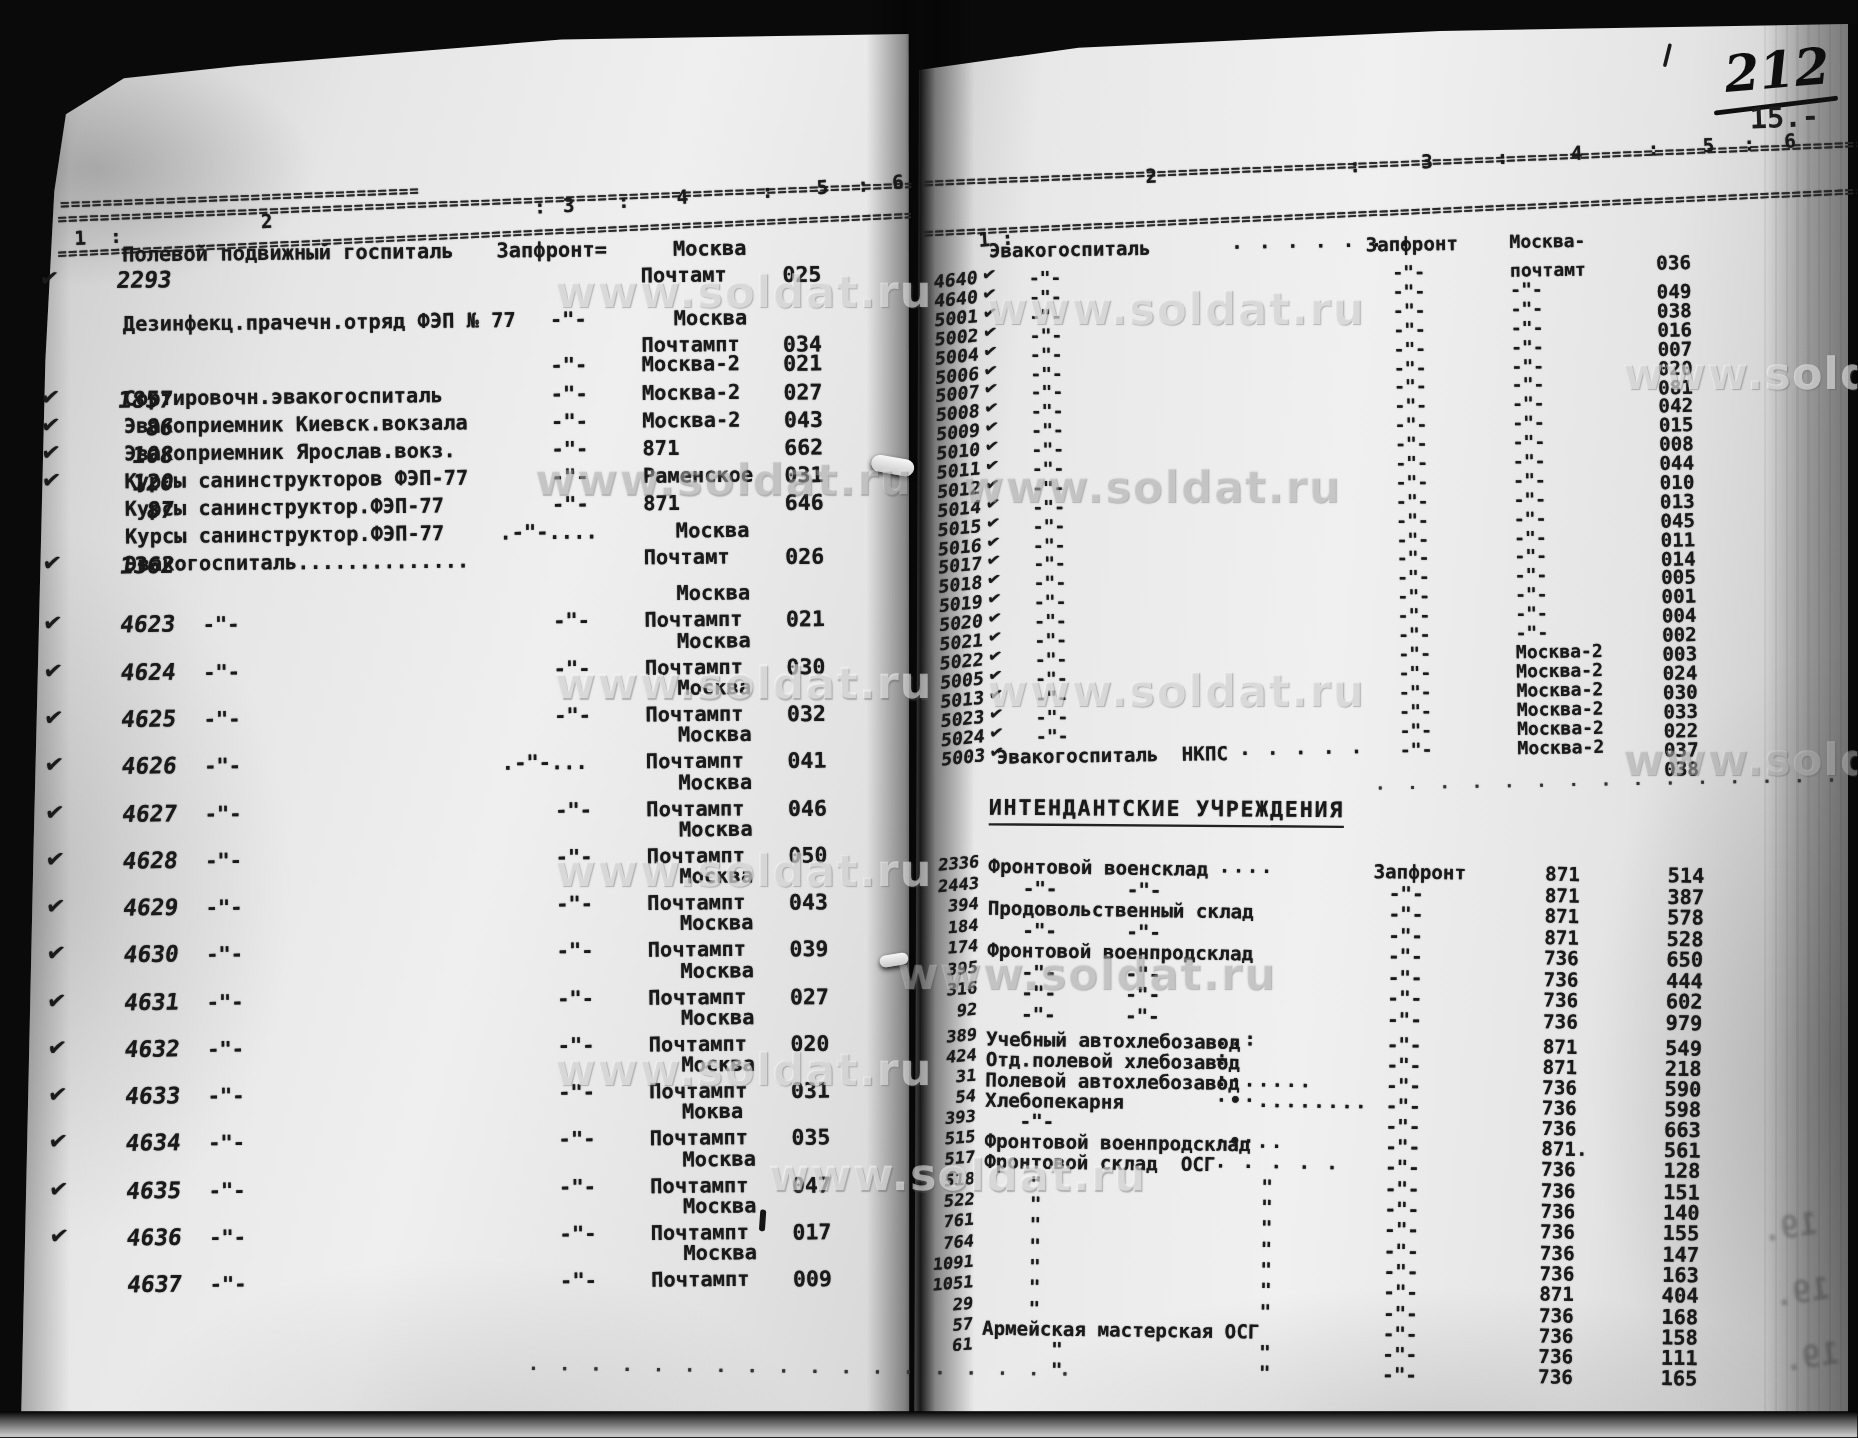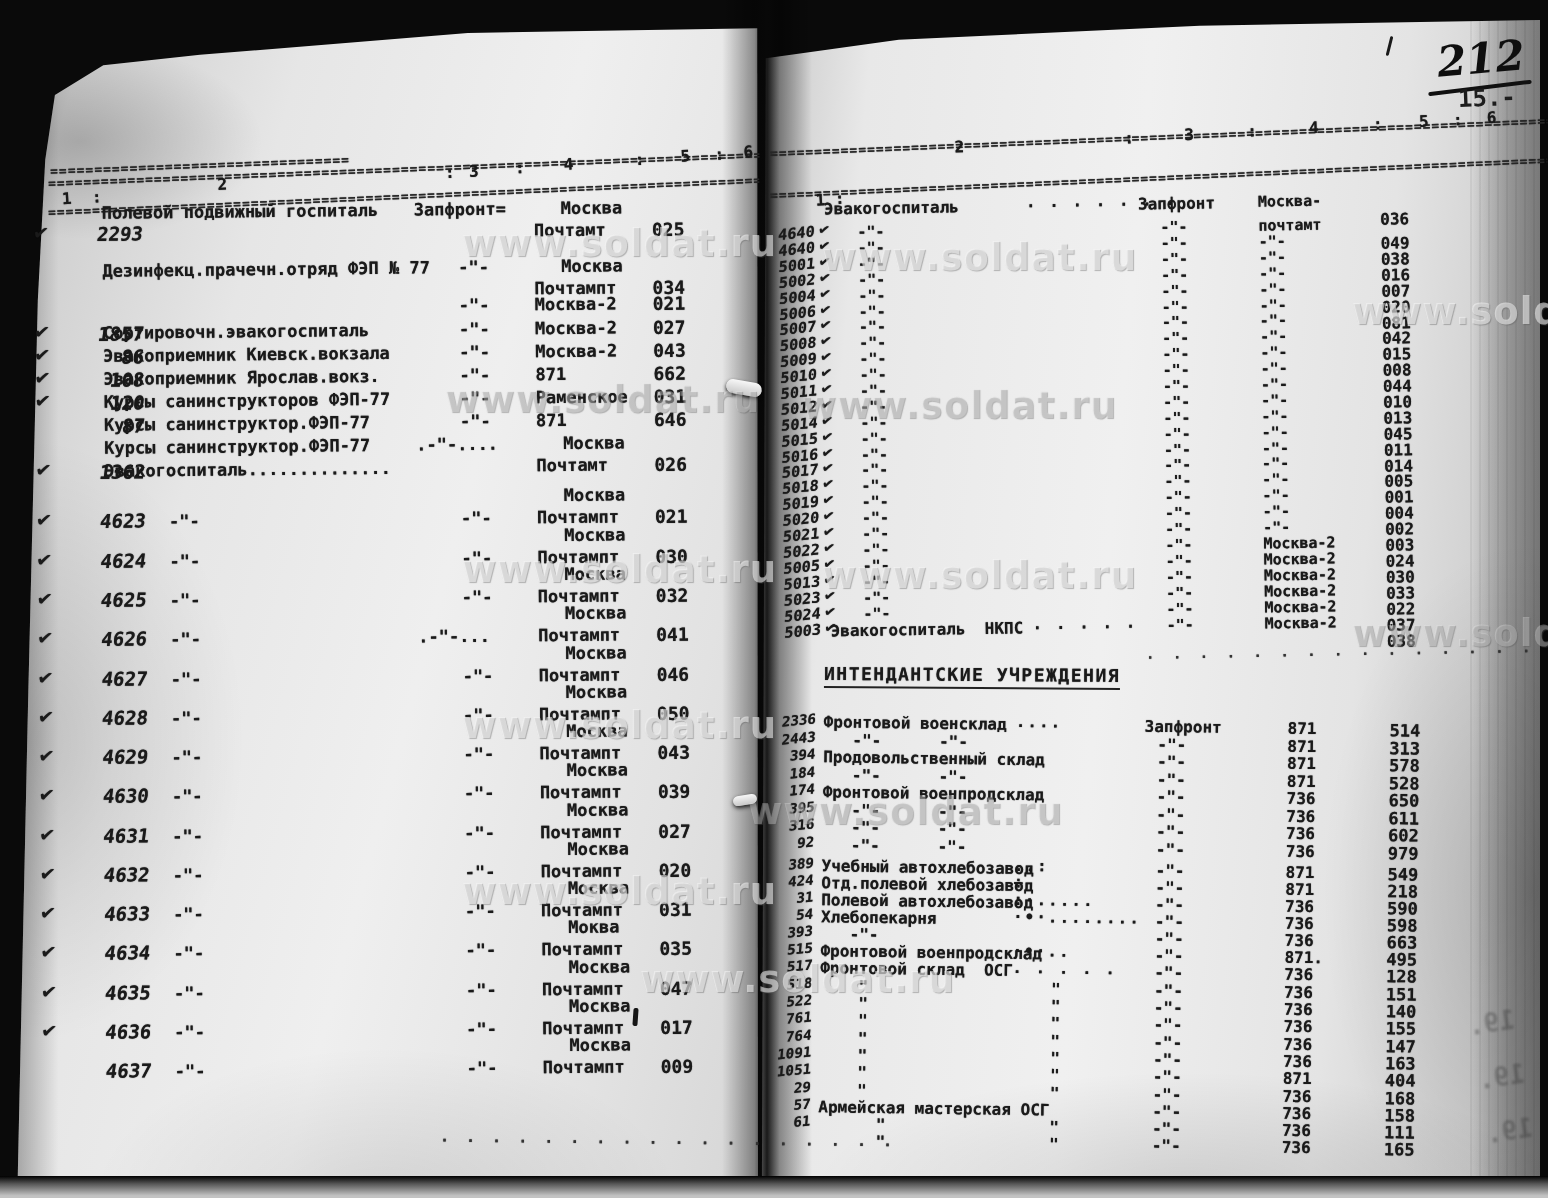--- a/index.html
+++ b/index.html
@@ -683,21 +683,21 @@
         <span class="i-c3">Запфронт</span>
         <span class="i-c4">871</span>
         <span class="i-code">514</span>
       </div>
       <div class="irow single" style="top: 730px;">
         <span class="i-num">2443</span>
         <span class="i-name">   -"-      -"-</span>
         <span class="i-dots"></span>
         <span class="i-c3">-"-</span>
         <span class="i-c4">871</span>
-        <span class="i-code">313</span>
+        <span class="i-code">387</span>
       </div>
       <div class="irow single" style="top: 747px;">
         <span class="i-num">394</span>
         <span class="i-name">Продовольственный склад</span>
         <span class="i-dots"></span>
         <span class="i-c3">-"-</span>
         <span class="i-c4">871</span>
         <span class="i-code">578</span>
       </div>
       <div class="irow single" style="top: 765px;">
@@ -715,21 +715,21 @@
         <span class="i-c3">-"-</span>
         <span class="i-c4">736</span>
         <span class="i-code">650</span>
       </div>
       <div class="irow single" style="top: 800px;">
         <span class="i-num">395</span>
         <span class="i-name">   -"-      -"-</span>
         <span class="i-dots"></span>
         <span class="i-c3">-"-</span>
         <span class="i-c4">736</span>
-        <span class="i-code">611</span>
+        <span class="i-code">444</span>
       </div>
       <div class="irow single" style="top: 817px;">
         <span class="i-num">316</span>
         <span class="i-name">   -"-      -"-</span>
         <span class="i-dots"></span>
         <span class="i-c3">-"-</span>
         <span class="i-c4">736</span>
         <span class="i-code">602</span>
       </div>
       <div class="irow single" style="top: 835px;">
@@ -779,21 +779,21 @@
         <span class="i-c3">-"-</span>
         <span class="i-c4">736</span>
         <span class="i-code">663</span>
       </div>
       <div class="irow single" style="top: 941px;">
         <span class="i-num">515</span>
         <span class="i-name">Фронтовой военпродсклад</span>
         <span class="i-dots">·•·..</span>
         <span class="i-c3">-"-</span>
         <span class="i-c4">871.</span>
-        <span class="i-code">495</span>
+        <span class="i-code">561</span>
       </div>
       <div class="irow single" style="top: 958px;">
         <span class="i-num">517</span>
         <span class="i-name">Фронтовой склад  ОСГ</span>
         <span class="i-dots">. . . . .</span>
         <span class="i-c3">-"-</span>
         <span class="i-c4">736</span>
         <span class="i-code">128</span>
       </div>
       <div class="irow single" style="top: 976px;">

